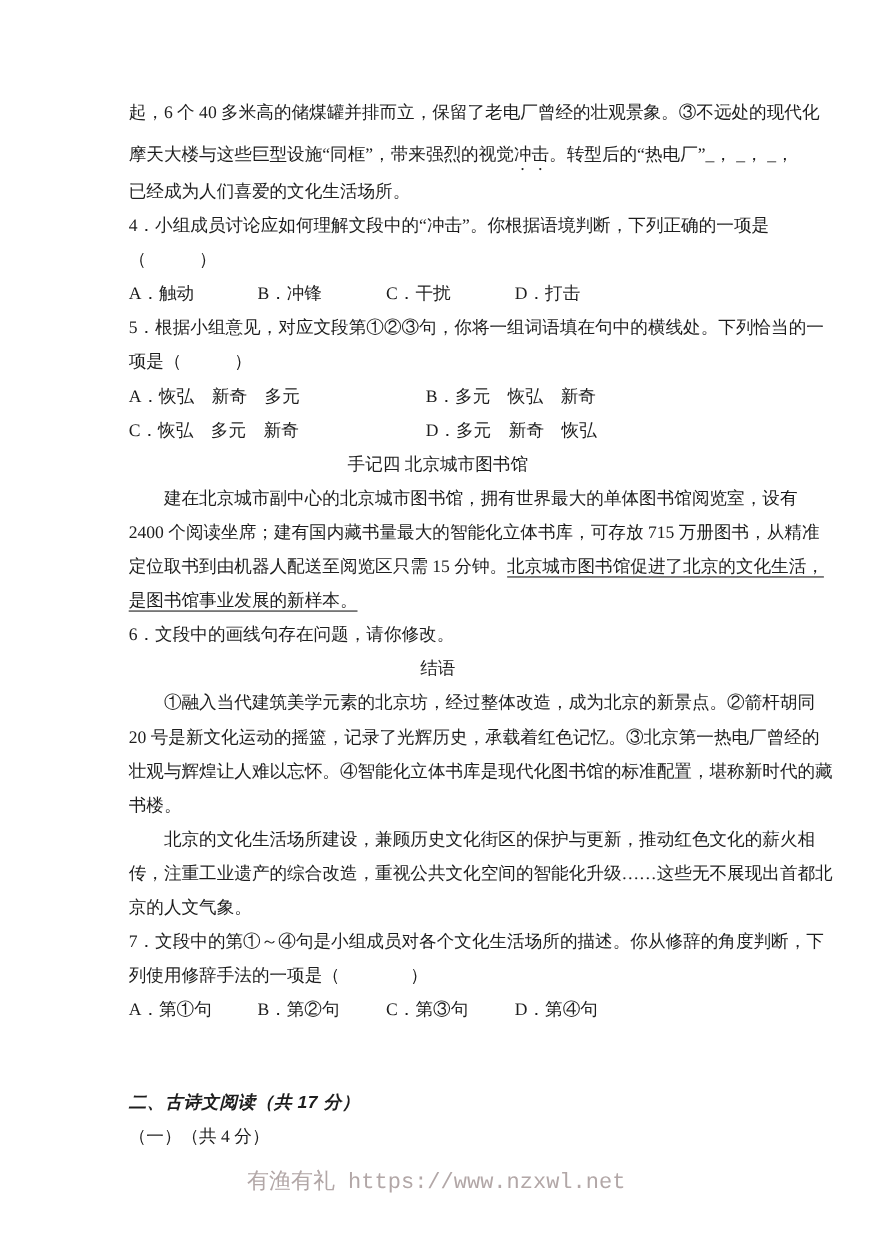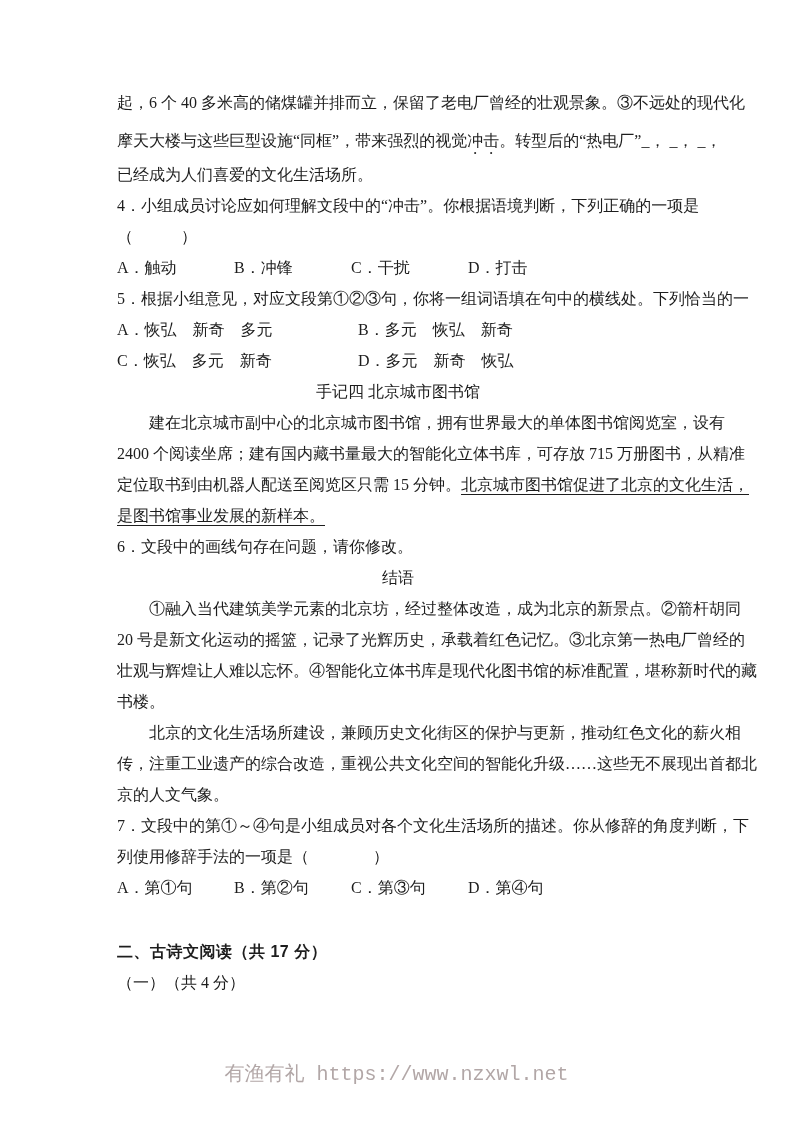--- a/index.html
+++ b/index.html
@@ -37,26 +37,27 @@
   }
   .ul {
     text-decoration: underline;
     text-underline-offset: 4px;
   }
   .opts4 { display: flex; }
   .opts4 .opt { width: 117px; }
   .opts4 .opt:last-child { width: auto; }
   .opts2 { display: flex; }
   .opts2 .opt { width: 241px; }
-  .opts2 .opt:last-child { width: auto; }
+  .opts2 .opt:last-child { width: auto; margin-left: 29px; }
   .section-heading {
     font-family: "Liberation Sans", sans-serif;
     font-weight: bold;
-    margin-top: 33px;
+    margin-top: 53px;
     letter-spacing: 0.5px;
+    font-style: italic;
   }
   .footer {
     position: absolute;
     left: 0; right: 0; top: 1060px;
     text-align: center;
     font-family: Liberation Mono, monospace;
     font-size: 20px;
     color: #b2a7a7;
   }
 </style>
@@ -73,20 +74,21 @@
     <div class="line">4．小组成员讨论应如何理解文段中的“冲击”。你根据语境判断，下列正确的一项是</div>
     <div class="line">（　　　）</div>
     <div class="line opts4">
       <span class="opt">A．触动</span>
       <span class="opt">B．冲锋</span>
       <span class="opt">C．干扰</span>
       <span class="opt">D．打击</span>
     </div>
 
     <div class="line">5．根据小组意见，对应文段第①②③句，你将一组词语填在句中的横线处。下列恰当的一</div>
+    <div class="line">项是（　　　）</div>
     <div class="line opts2">
       <span class="opt">A．恢弘　新奇　多元</span>
       <span class="opt">B．多元　恢弘　新奇</span>
     </div>
     <div class="line opts2">
       <span class="opt">C．恢弘　多元　新奇</span>
       <span class="opt">D．多元　新奇　恢弘</span>
     </div>
 
     <div class="line center">手记四 北京城市图书馆</div>

